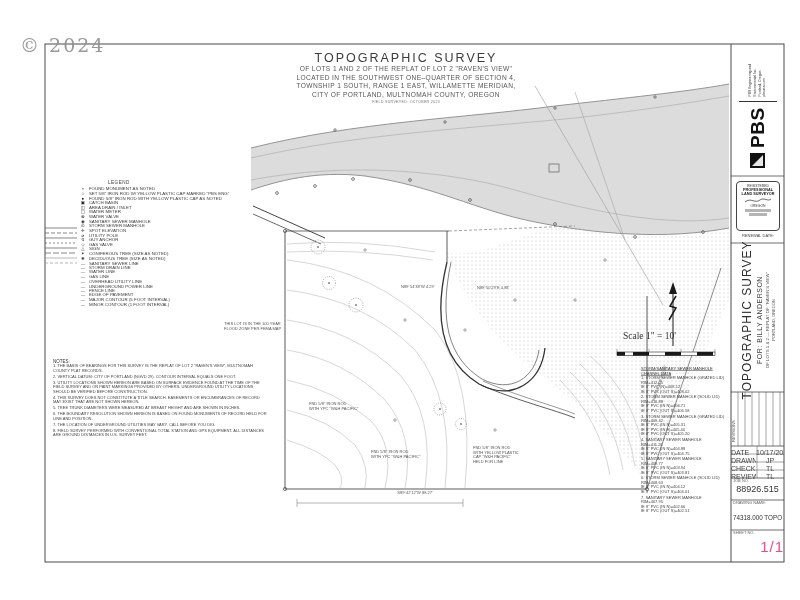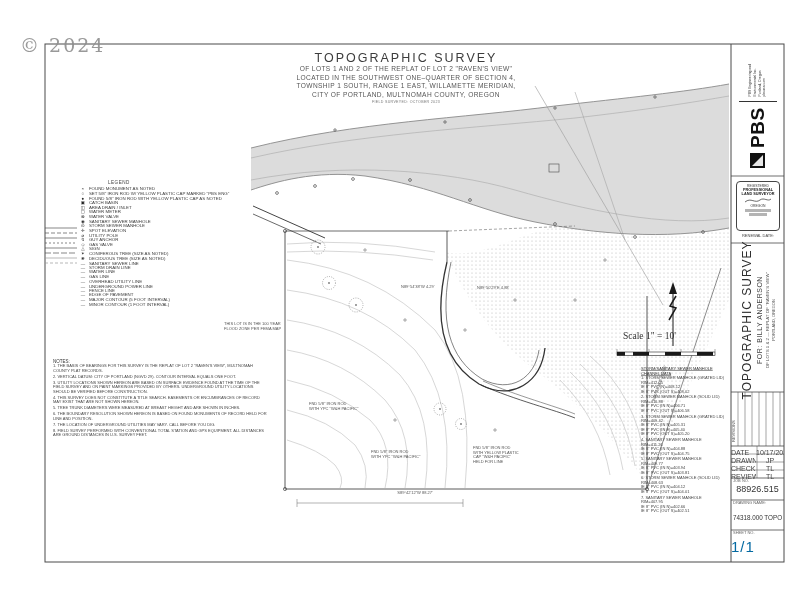--- a/index.html
+++ b/index.html
@@ -78,22 +78,22 @@
   
   #info-rows{left:716px;top:446px;width:53px;height:32px;}
   #info-rows .irow{display:flex;height:8px;align-items:center;}
   #info-rows .lab{width:25px;overflow:hidden;}
   #info-rows .val{width:28px;text-align:center;overflow:hidden;}
   #info-rows .cellt{font-size:7px;transform:scale(.5);transform-origin:0 50%;
     white-space:nowrap;color:#444;}
   .blk-label{position:absolute;color:#666;}
   #job-value{left:716px;top:484px;width:53px;text-align:center;font-size:9px;color:#333;}
   #dwg-value{left:716px;top:514px;width:53px;text-align:center;font-size:6.3px;color:#333;}
-  #sheet-value{left:716px;top:538px;width:53px;text-align:left;font-size:15px;
-    color:#0369a1;font-weight:300;letter-spacing:1px;}
+  #sheet-value{left:716px;top:538px;width:53px;text-align:right;font-size:15px;
+    color:#ec4899;font-weight:300;letter-spacing:1px;}
 </style>
 </head>
 <body>
 
 <div id="sheet">
 
   <svg class="abs" style="left:0;top:0" width="800" height="600" viewBox="0 0 800 600">
     <defs>
       <pattern id="dots" width="4" height="4" patternUnits="userSpaceOnUse">
         <circle cx="1" cy="1" r="0.55" fill="#9a9a9a"></circle>

